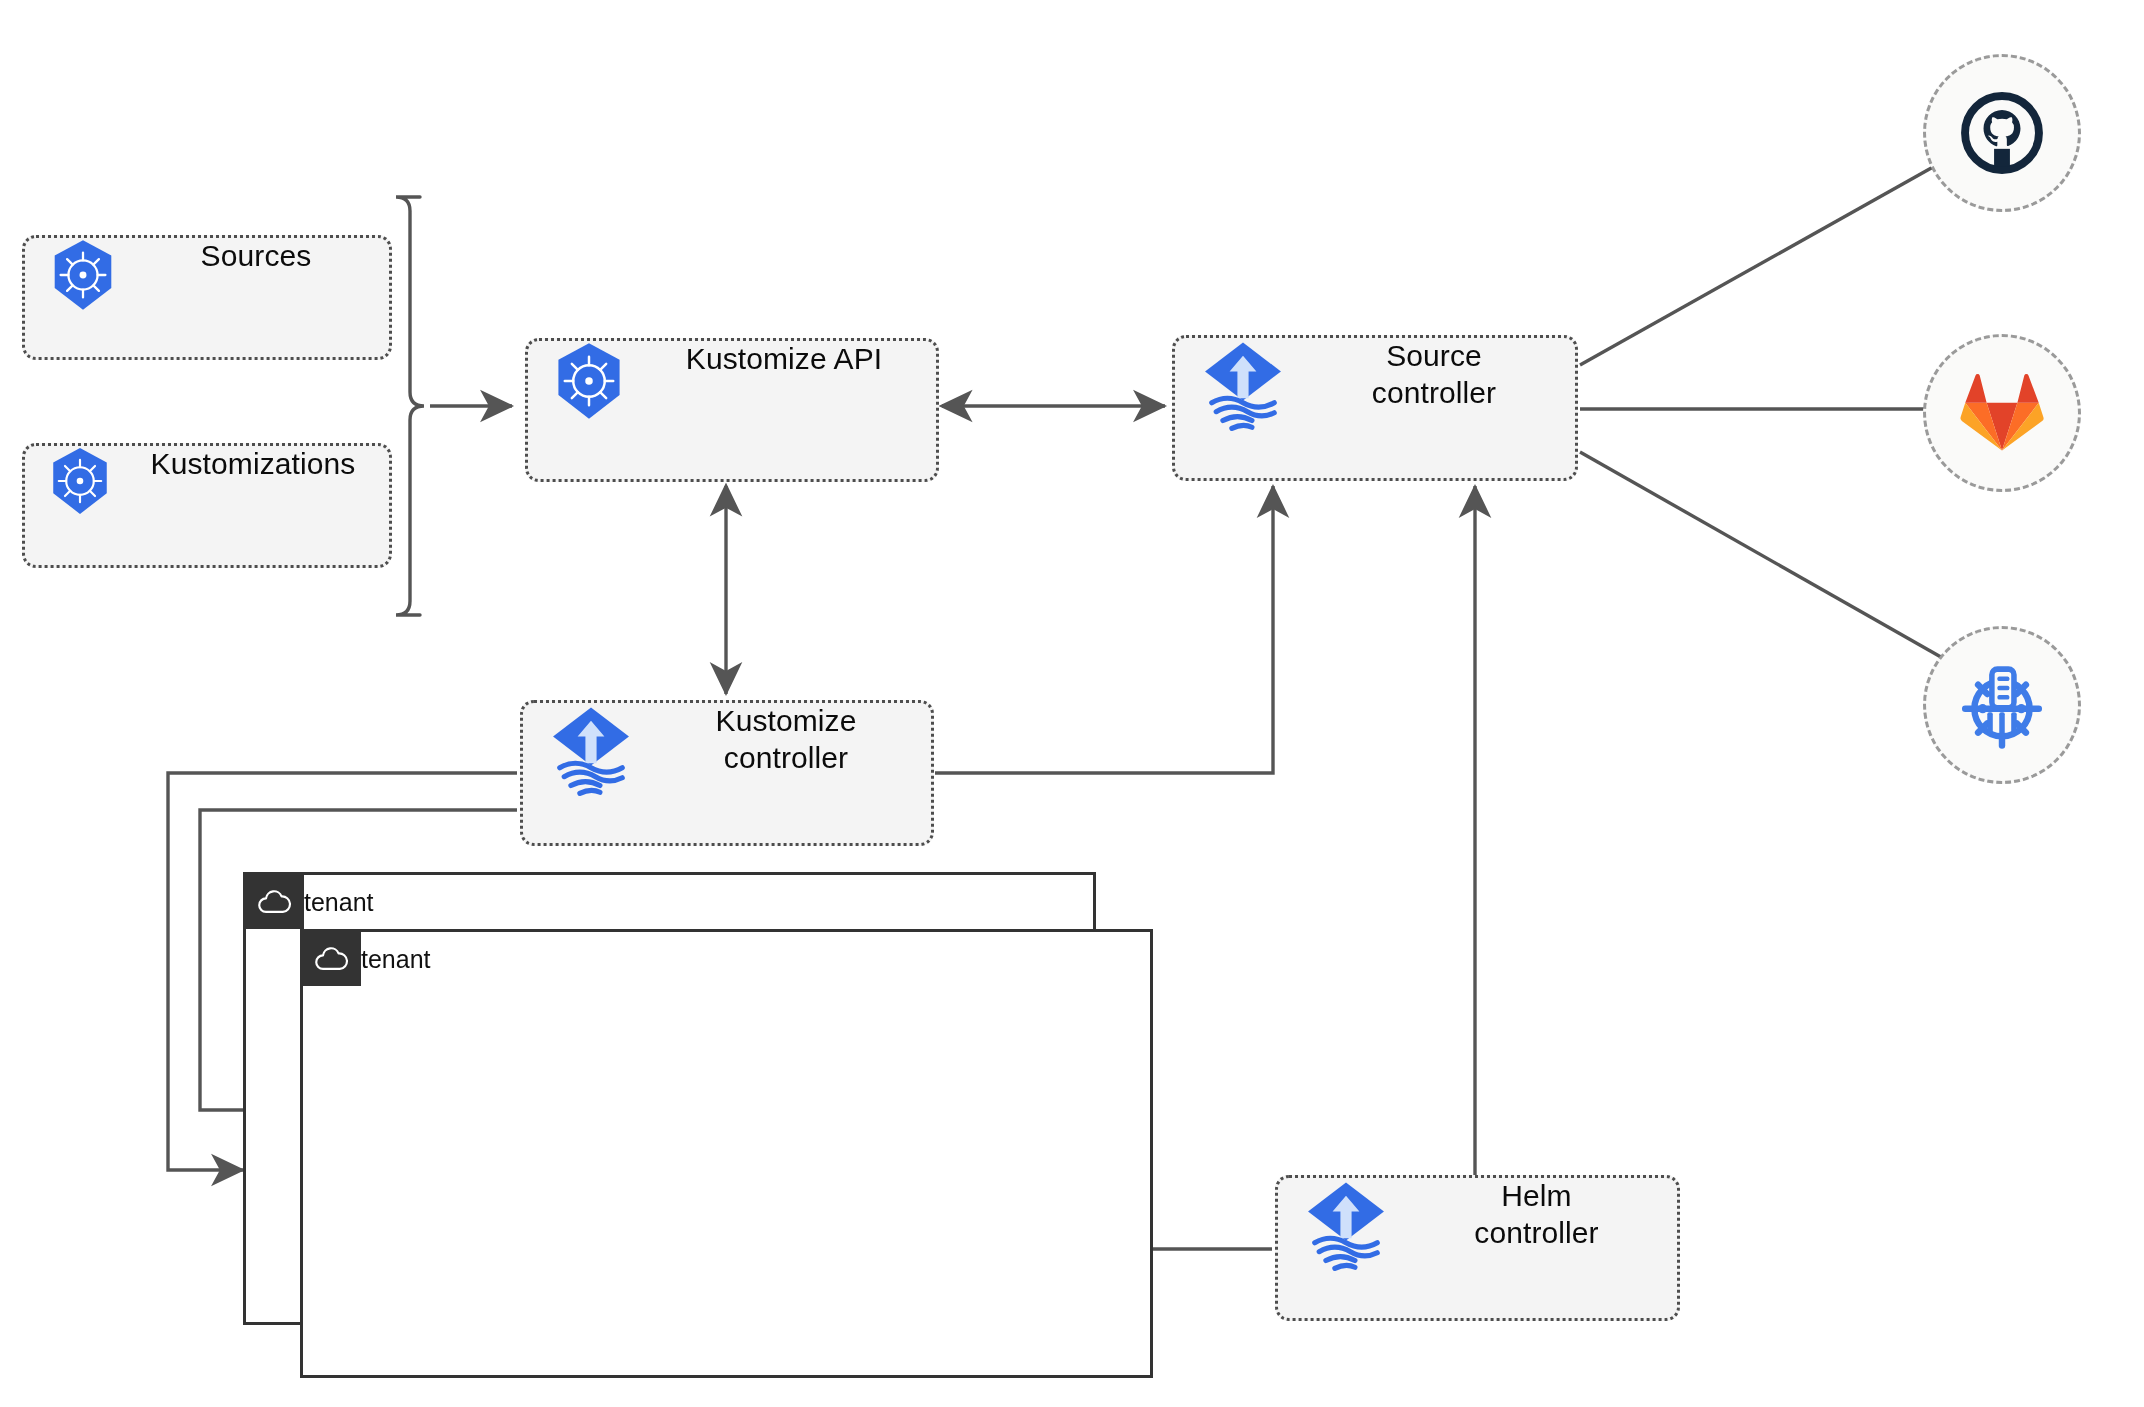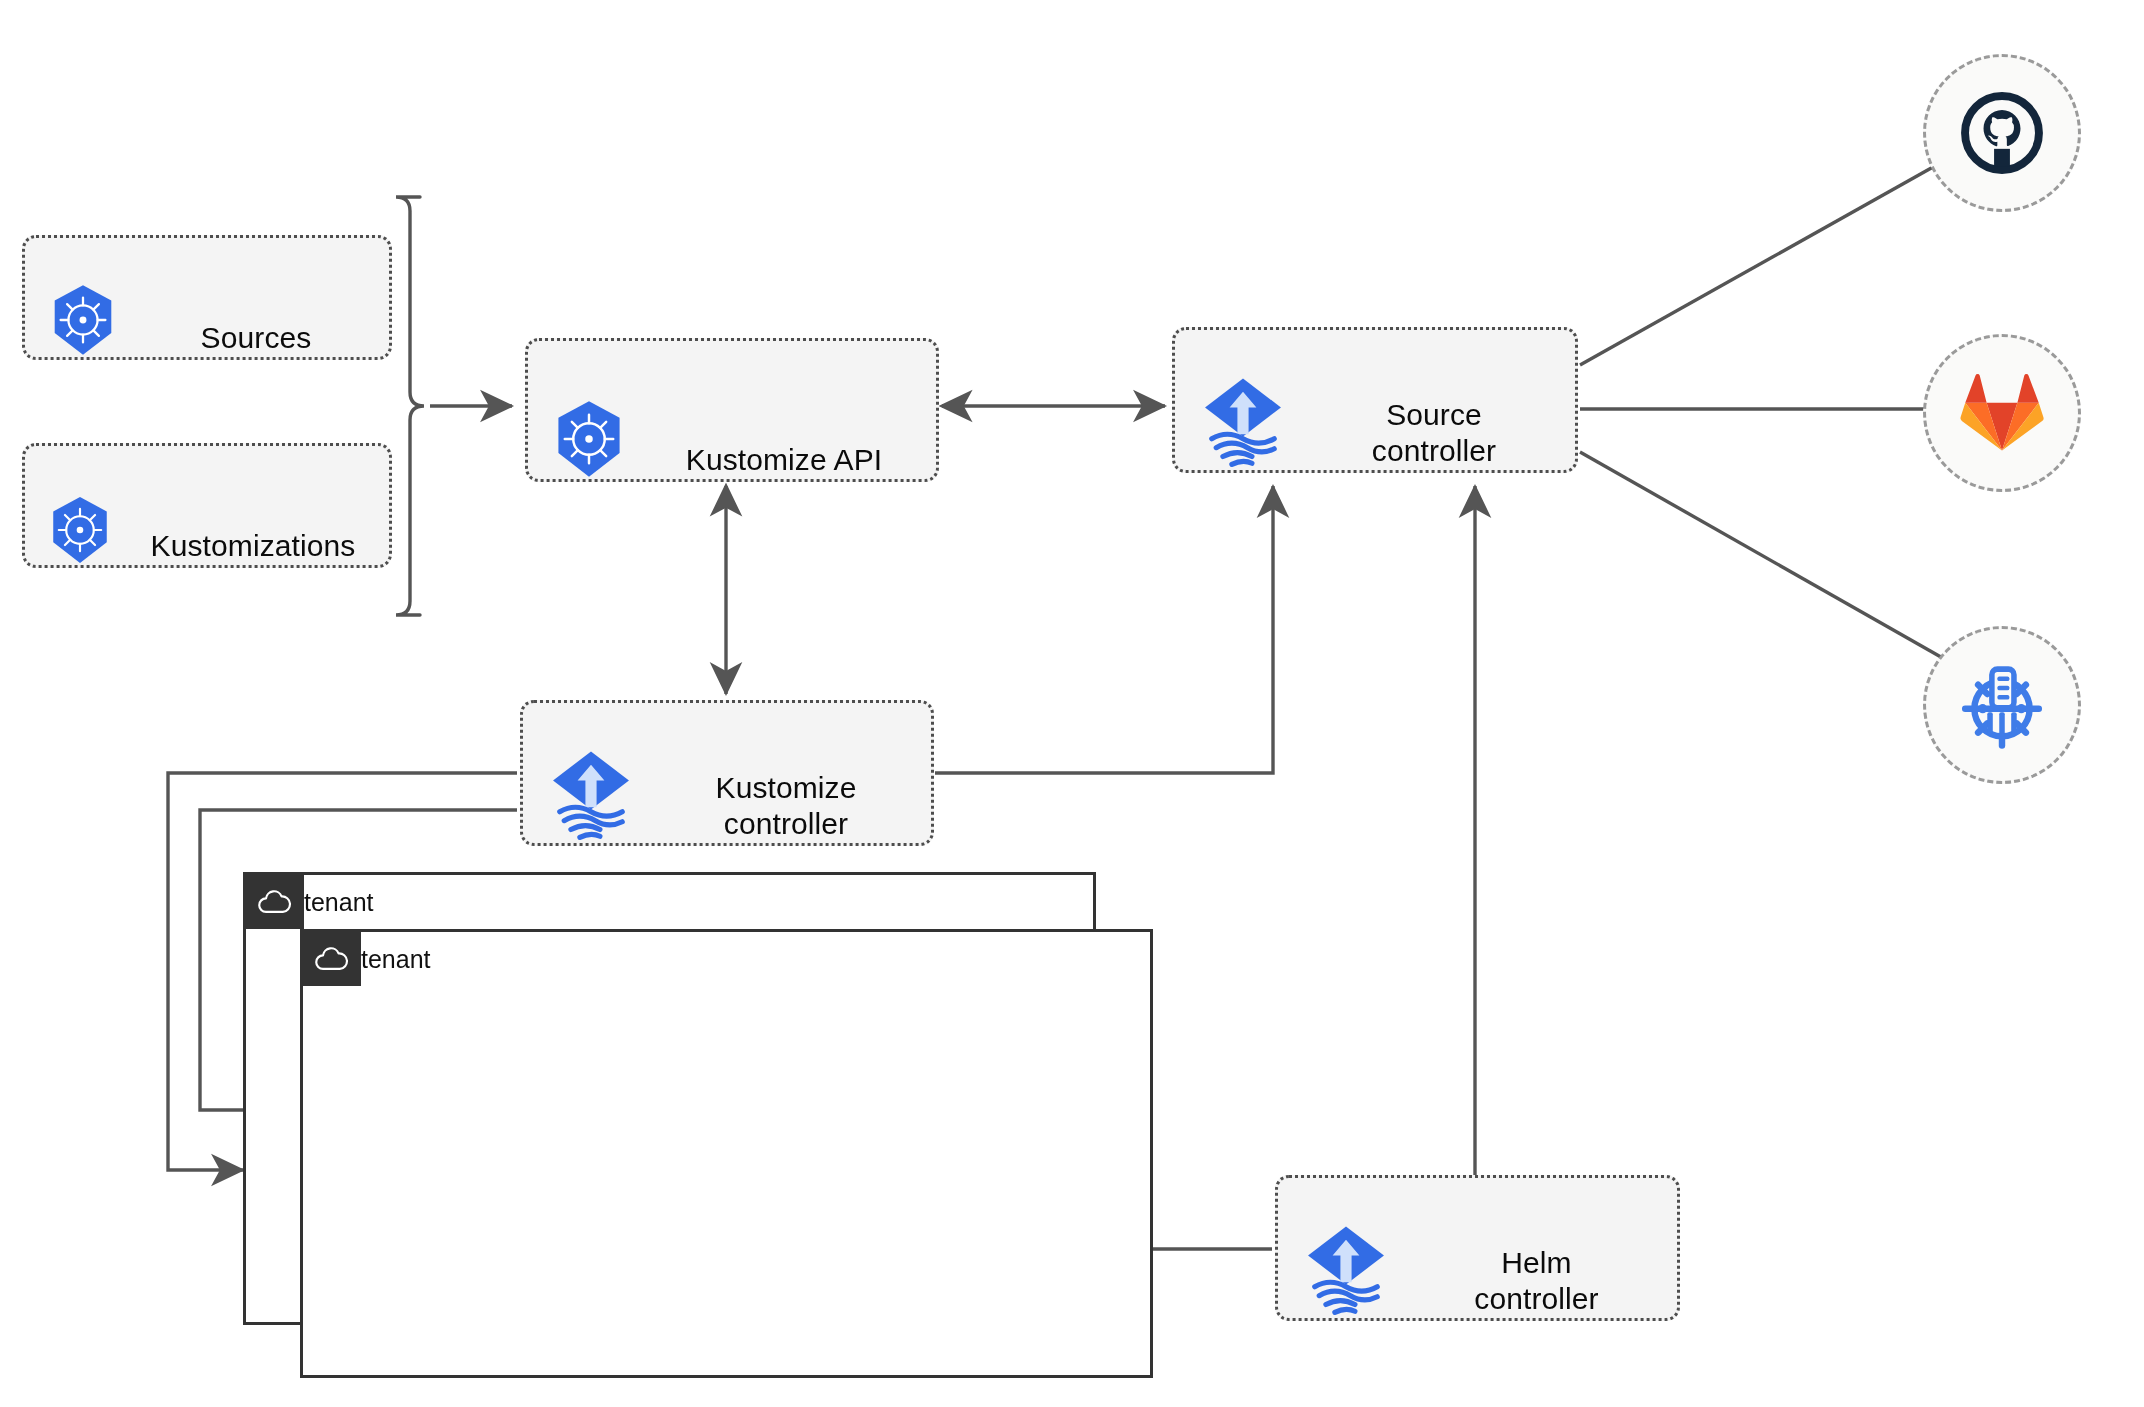--- a/index.html
+++ b/index.html
@@ -6,21 +6,21 @@
   body{font-family:"Liberation Sans",sans-serif;}
   #stage{position:relative;width:2144px;height:1407px;background:#fff;overflow:hidden;}
   svg.edges{position:absolute;left:0;top:0;width:2144px;height:1407px;pointer-events:none;}
 
   
   .node{
     position:absolute;
     background:#f4f4f4;
     border:3px dotted #4d4d4d;
     border-radius:14px;
-    display:flex;align-items:flex-end;
+    display:flex;align-items:flex-start;
     box-sizing:border-box;
     z-index:3;
   }
   .node .ico{flex:0 0 auto;display:flex;align-items:center;justify-content:center;}
   .node .lbl{
     flex:1 1 auto;text-align:center;color:#0b0b0b;
     font-size:30px;line-height:1.22;letter-spacing:.1px;
     padding-right:18px;white-space:pre-line;
   }
   .node.small .lbl{font-size:28px;}
@@ -134,21 +134,21 @@
           <circle cx="32" cy="34" r="13.4" fill="none"></circle>
           <path d="M32 20.6 L32 13.4 M32 47.4 L32 54.6 M18.6 34 L11.4 34 M45.4 34 L52.6 34
                    M22.5 24.5 L17.4 19.4 M41.5 24.5 L46.6 19.4
                    M22.5 43.5 L17.4 48.6 M41.5 43.5 L46.6 48.6"></path>
         </g>
       </svg>
     </span>
     <span class="lbl">Kustomize API</span>
   </div>
 
-  <div class="node" style="left:1172px;top:327px;width:406px;height:146px;">
+  <div class="node" style="left:1172px;top:335px;width:406px;height:146px;">
     <span class="ico" style="width:136px;">
       <svg width="92" height="96" viewBox="0 0 80 86" aria-hidden="true">
         <path d="M40 4 L74 30 L40 56 L6 30 Z" fill="#326ce5"></path>
         <path d="M40 16 L52 30 L45 30 L45 54 L35 54 L35 30 L28 30 Z" fill="#cfe0fb"></path>
         <g stroke="#326ce5" stroke-width="4.6" fill="none" stroke-linecap="round">
           <path d="M12 58 q14 -8 28 0 q14 8 28 0"></path>
           <path d="M16 66 q14 -8 28 0 q12 7 24 1"></path>
           <path d="M22 74 q13 -7 26 0"></path>
           <path d="M30 81 q10 -5 18 -1"></path>
         </g>

